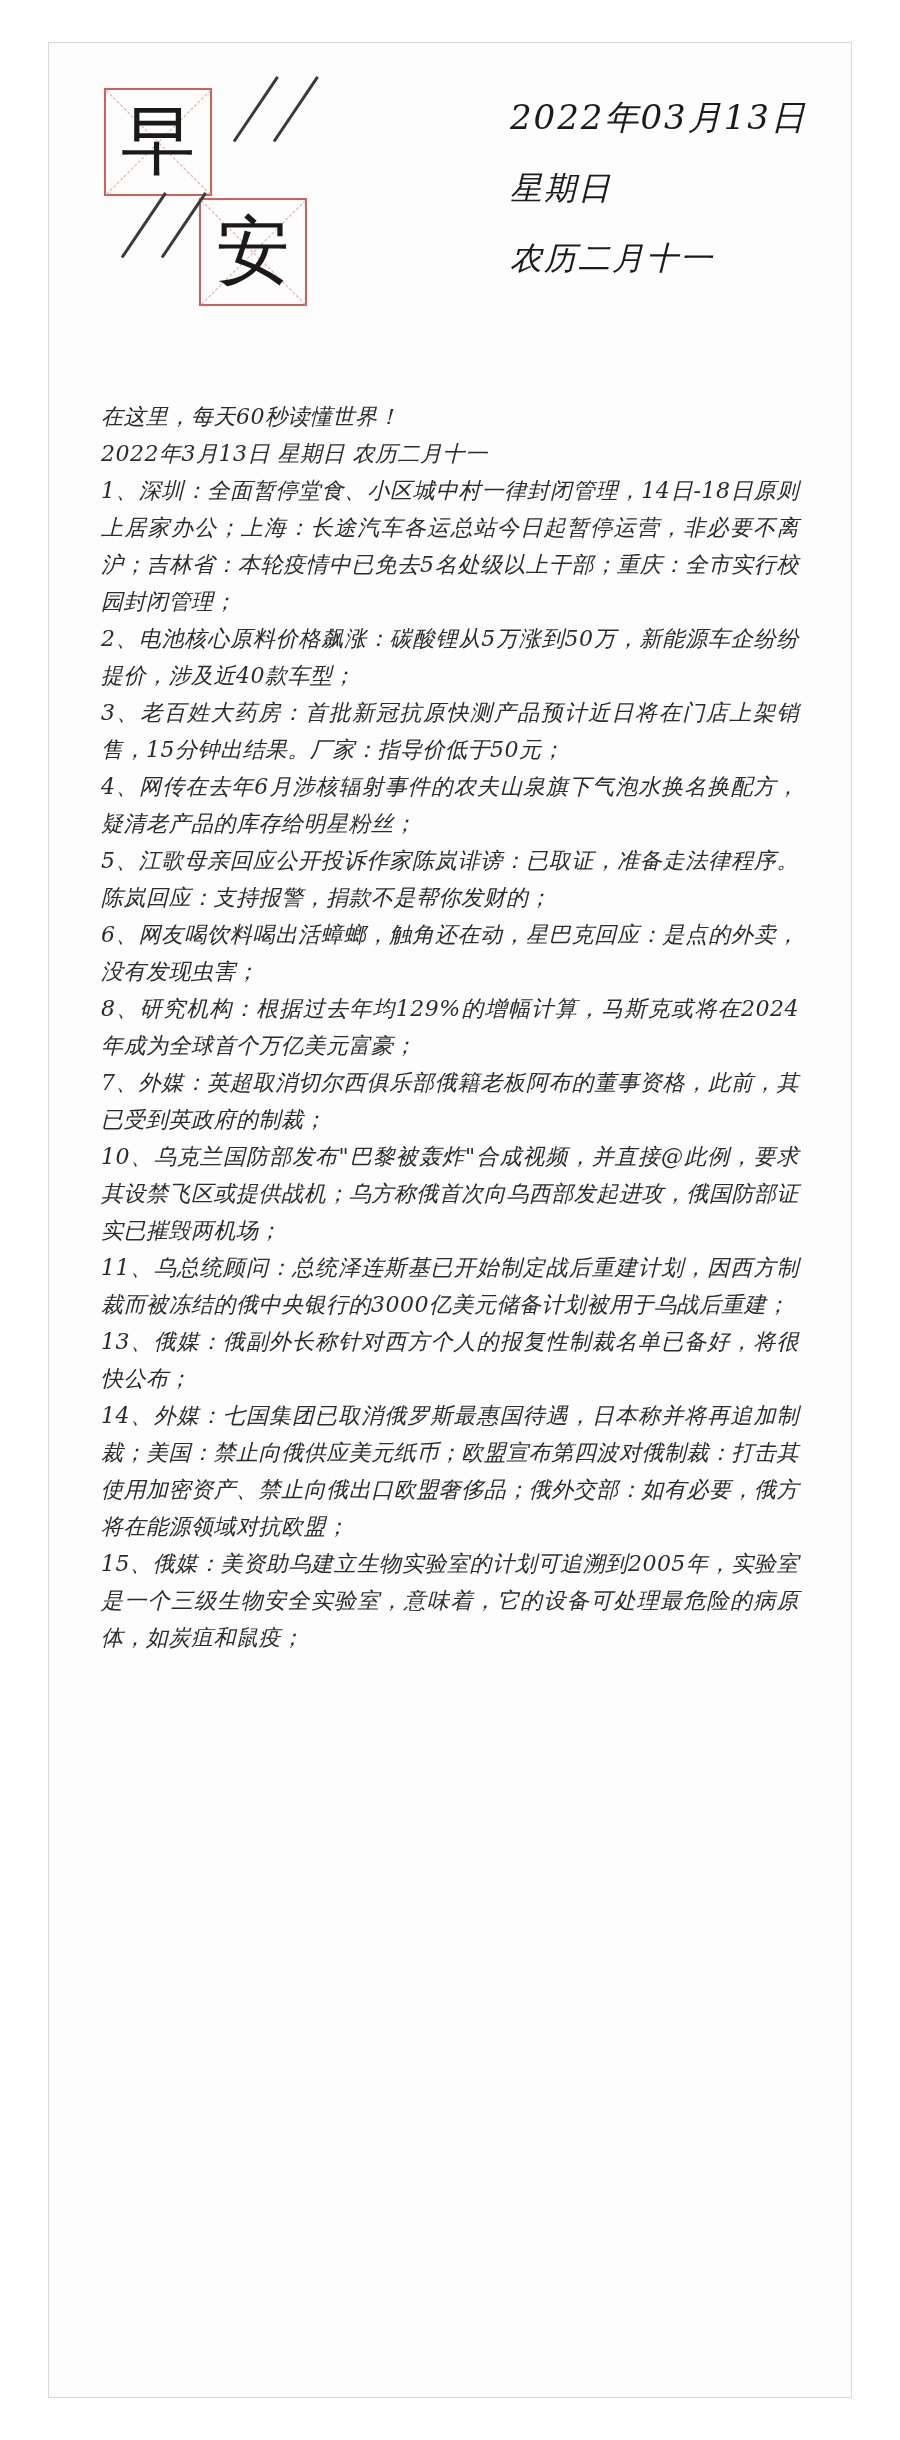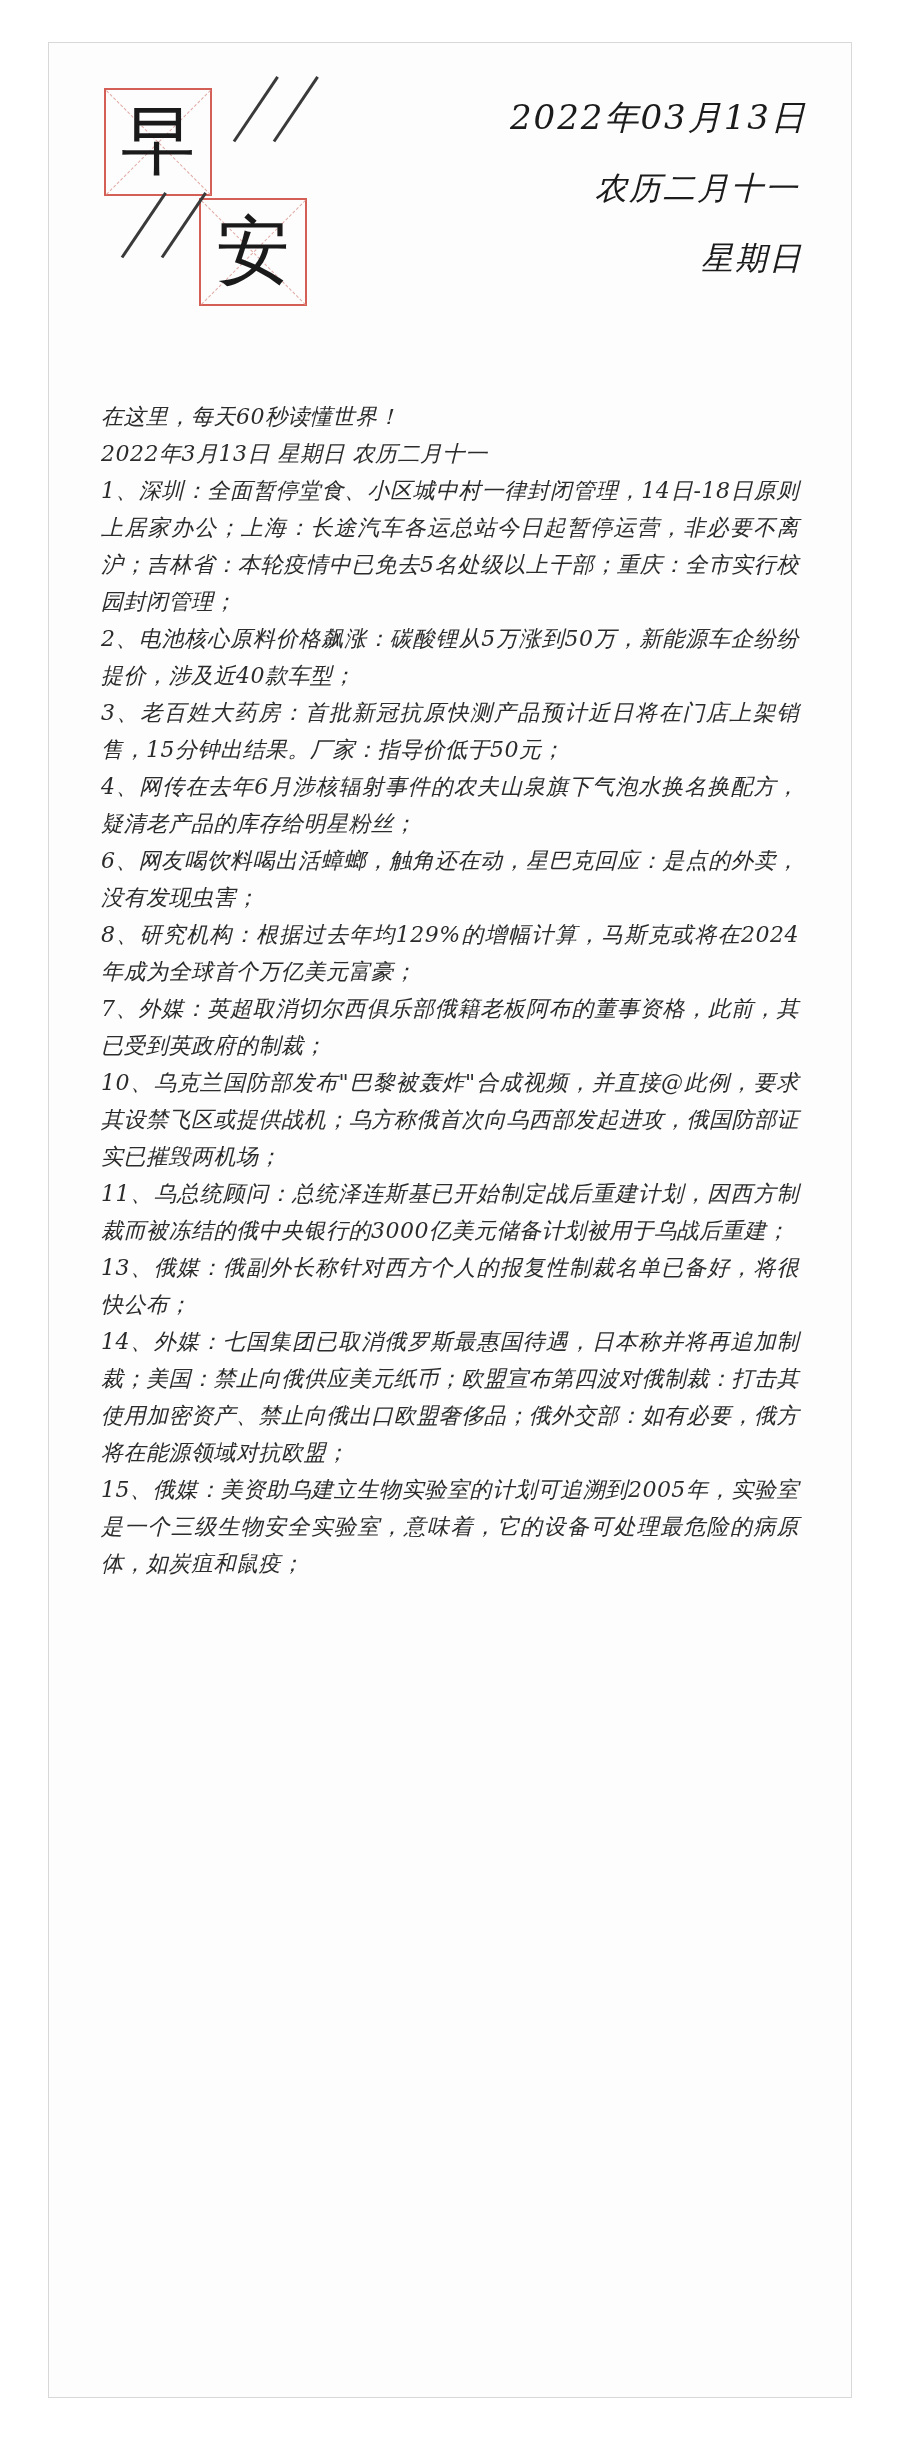--- a/index.html
+++ b/index.html
@@ -84,21 +84,20 @@
     border-top: 3px solid #3a3a3a;
     transform: rotate(-56deg);
     transform-origin: left center;
   }
   .sg1 { left: 130px; top: 52px; }
   .sg2 { left: 18px; top: 168px; }
   .date-block {
     position: absolute;
     right: 44px;
     top: 52px;
-    text-align: right;
     color: #1b1b1b;
   }
   .date-line {
     font-family: "DejaVu Serif", serif;
     font-size: 34px;
     letter-spacing: 2px;
     margin-bottom: 26px;
     font-style: italic;
   }
   .date-line.l2 { font-size: 32px; margin-right: 8px; }
@@ -142,32 +141,33 @@
           <div class="slash" style="left:40px;top:0;"></div>
         </div>
         <div class="slash-group sg2">
           <div class="slash" style="left:0;top:0;"></div>
           <div class="slash" style="left:40px;top:0;"></div>
         </div>
       </div>
 
       <div class="date-block">
         <div class="date-line l1">2022年03月13日</div>
+        <div class="date-line l3">星期日</div>
         <div class="date-line l2">农历二月十一</div>
-        <div class="date-line l3">星期日</div>
       </div>
     </div>
 
     <div class="content">
       <p class="first">在这里，每天60秒读懂世界！</p>
       <p>2022年3月13日 星期日 农历二月十一</p>
       <p>1、深圳：全面暂停堂食、小区城中村一律封闭管理，14日-18日原则上居家办公；上海：长途汽车各运总站今日起暂停运营，非必要不离沪；吉林省：本轮疫情中已免去5名处级以上干部；重庆：全市实行校园封闭管理；</p>
       <p>2、电池核心原料价格飙涨：碳酸锂从5万涨到50万，新能源车企纷纷提价，涉及近40款车型；</p>
       <p>3、老百姓大药房：首批新冠抗原快测产品预计近日将在门店上架销售，15分钟出结果。厂家：指导价低于50元；</p>
       <p>4、网传在去年6月涉核辐射事件的农夫山泉旗下气泡水换名换配方，疑清老产品的库存给明星粉丝；</p>
+      <p>5、江歌母亲回应公开投诉作家陈岚诽谤：已取证，准备走法律程序。陈岚回应：支持报警，捐款不是帮你发财的；</p>
       <p>6、网友喝饮料喝出活蟑螂，触角还在动，星巴克回应：是点的外卖，没有发现虫害；</p>
       <p>8、研究机构：根据过去年均129%的增幅计算，马斯克或将在2024年成为全球首个万亿美元富豪；</p>
       <p>7、外媒：英超取消切尔西俱乐部俄籍老板阿布的董事资格，此前，其已受到英政府的制裁；</p>
       <p>10、乌克兰国防部发布"巴黎被轰炸"合成视频，并直接@此例，要求其设禁飞区或提供战机；乌方称俄首次向乌西部发起进攻，俄国防部证实已摧毁两机场；</p>
       <p>11、乌总统顾问：总统泽连斯基已开始制定战后重建计划，因西方制裁而被冻结的俄中央银行的3000亿美元储备计划被用于乌战后重建；</p>
       <p>13、俄媒：俄副外长称针对西方个人的报复性制裁名单已备好，将很快公布；</p>
       <p>14、外媒：七国集团已取消俄罗斯最惠国待遇，日本称并将再追加制裁；美国：禁止向俄供应美元纸币；欧盟宣布第四波对俄制裁：打击其使用加密资产、禁止向俄出口欧盟奢侈品；俄外交部：如有必要，俄方将在能源领域对抗欧盟；</p>
       <p>15、俄媒：美资助乌建立生物实验室的计划可追溯到2005年，实验室是一个三级生物安全实验室，意味着，它的设备可处理最危险的病原体，如炭疽和鼠疫；</p>
     </div>
 

